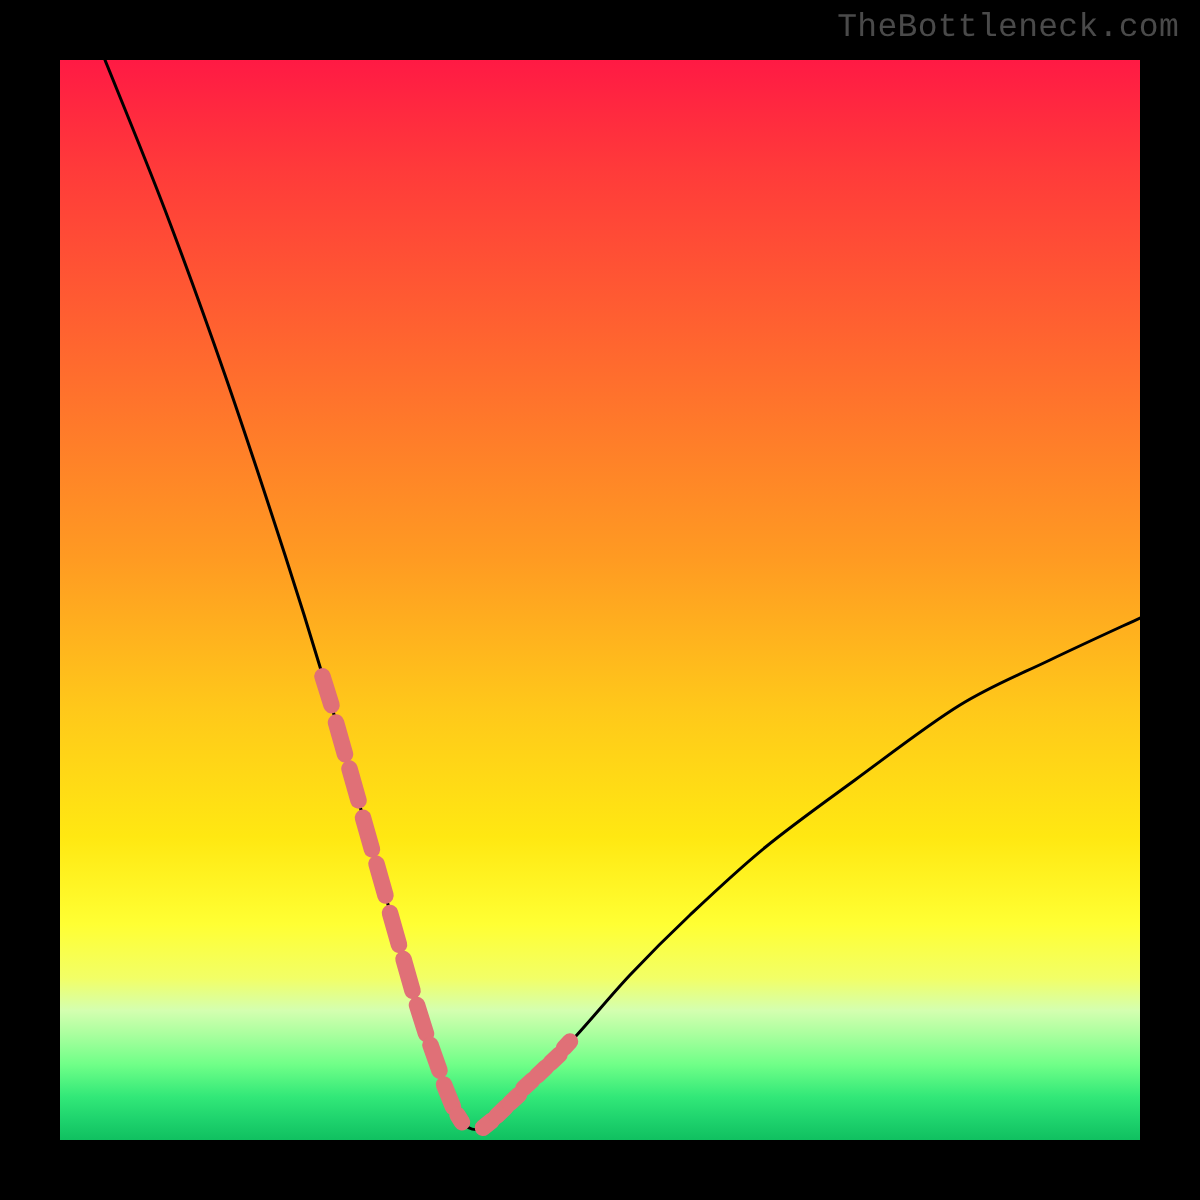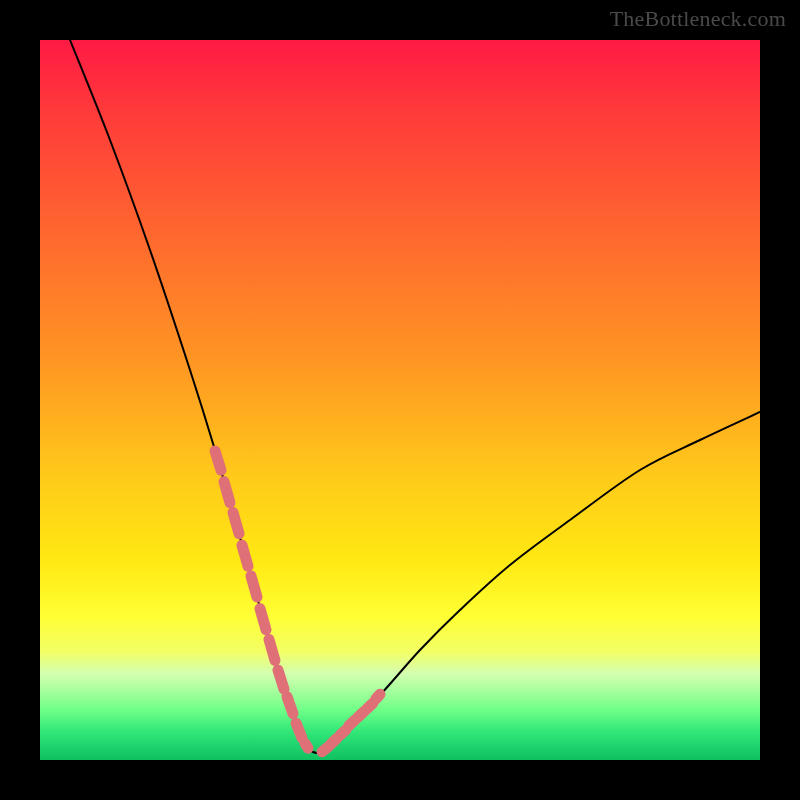--- a/index.html
+++ b/index.html
@@ -45,21 +45,21 @@
     );
   }
   .watermark {
     position: absolute;
     top: 6px;
     right: 14px;
     color: #4a4a4a;
     font-size: 22px;
     font-weight: 500;
     letter-spacing: 0.2px;
-    font-family: Liberation Serif, serif;
+    font-family: Liberation Mono, monospace;
   }
   svg.curve {
     position: absolute;
     left: 0;
     top: 0;
     width: 720px;
     height: 720px;
     pointer-events: none;
   }
 </style>

